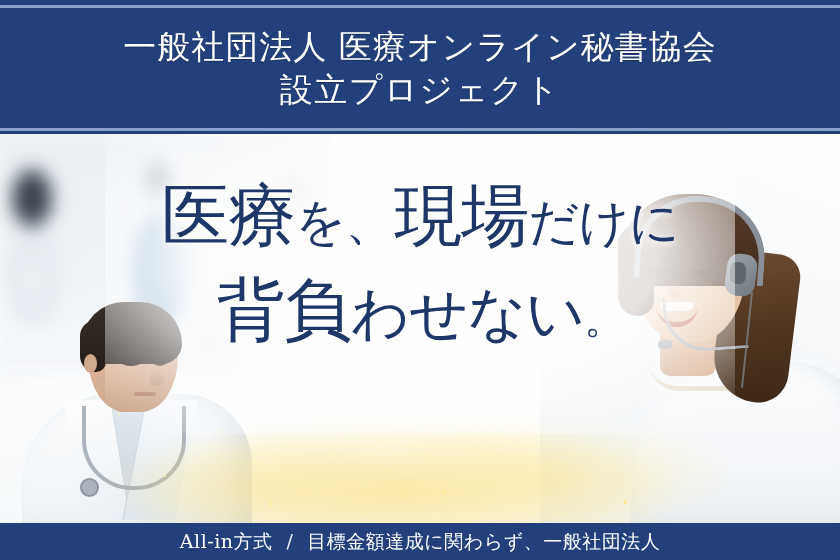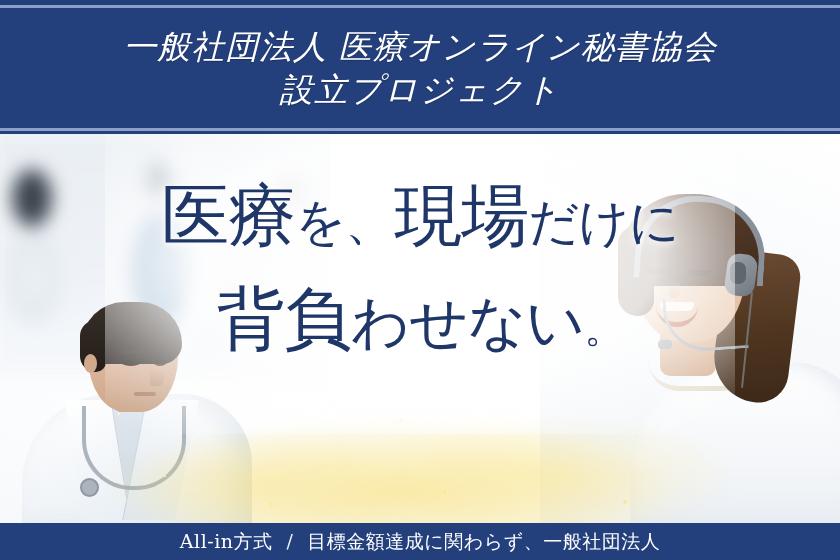--- a/index.html
+++ b/index.html
@@ -25,21 +25,21 @@
   .header-rule-top{
     position:absolute;left:0;top:5px;width:840px;height:3px;
     background:#9fb3d8;opacity:.85;
   }
   .header-rule-bottom{
     position:absolute;left:0;bottom:3px;width:840px;height:3px;
     background:#9fb3d8;opacity:.85;
   }
   .header-inner{
     position:absolute;left:0;top:10px;width:840px;height:120px;
-    display:flex;flex-direction:column;align-items:center;justify-content:center;font-style:italic;
+    display:flex;flex-direction:column;align-items:center;justify-content:center;
   }
   .header-line1{
     color:#ffffff;
     font-family:"DejaVu Serif","Liberation Serif",serif;
     font-size:33px;
     letter-spacing:1px;
     line-height:1.18;
     white-space:nowrap;
     text-shadow:0 1px 1px rgba(0,0,0,.25);
   }
@@ -337,21 +337,21 @@
     pointer-events:none;
   }
   .hero-line{
     white-space:nowrap;
     color:#1e3668;
     font-family:"DejaVu Serif","Liberation Serif",serif;
     line-height:1;
     text-shadow:0 2px 6px rgba(255,255,255,.9), 0 0 16px rgba(255,255,255,.8);
   }
   .hero-line1{margin-top:48px;font-size:62px;letter-spacing:-1px;}
-  .hero-line2{margin-top:35px;font-size:62px;letter-spacing:-1px;}
+  .hero-line2{margin-top:26px;font-size:62px;letter-spacing:-1px;}
   .k-big{font-size:68px;}
   .k-small{font-size:50px;}
   .k-mid{font-size:58px;}
   .k-dot{font-size:40px;}
 
   
   .footer-band{
     position:absolute;left:0;bottom:0;width:840px;height:37px;
     background:#24407c;
     display:flex;align-items:center;justify-content:center;

